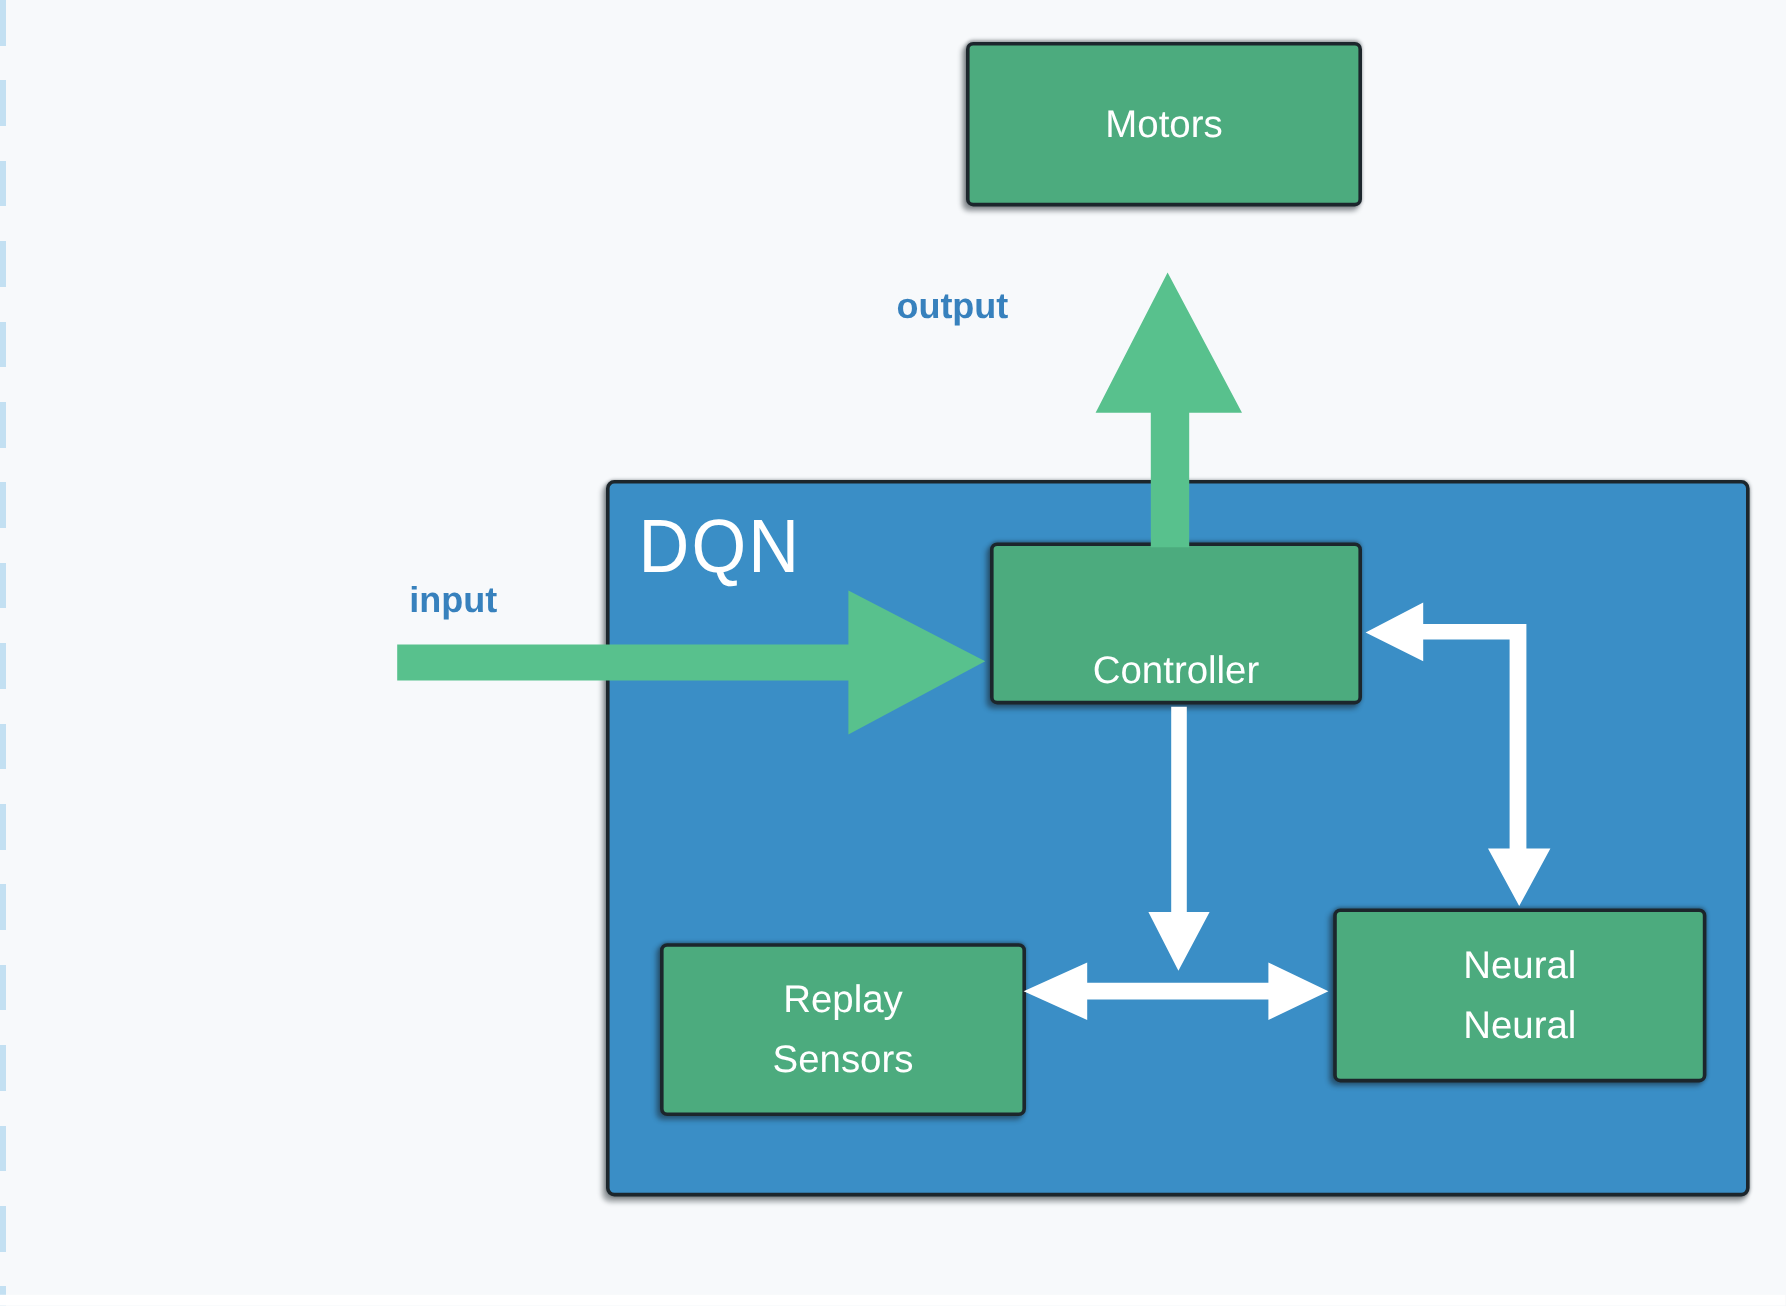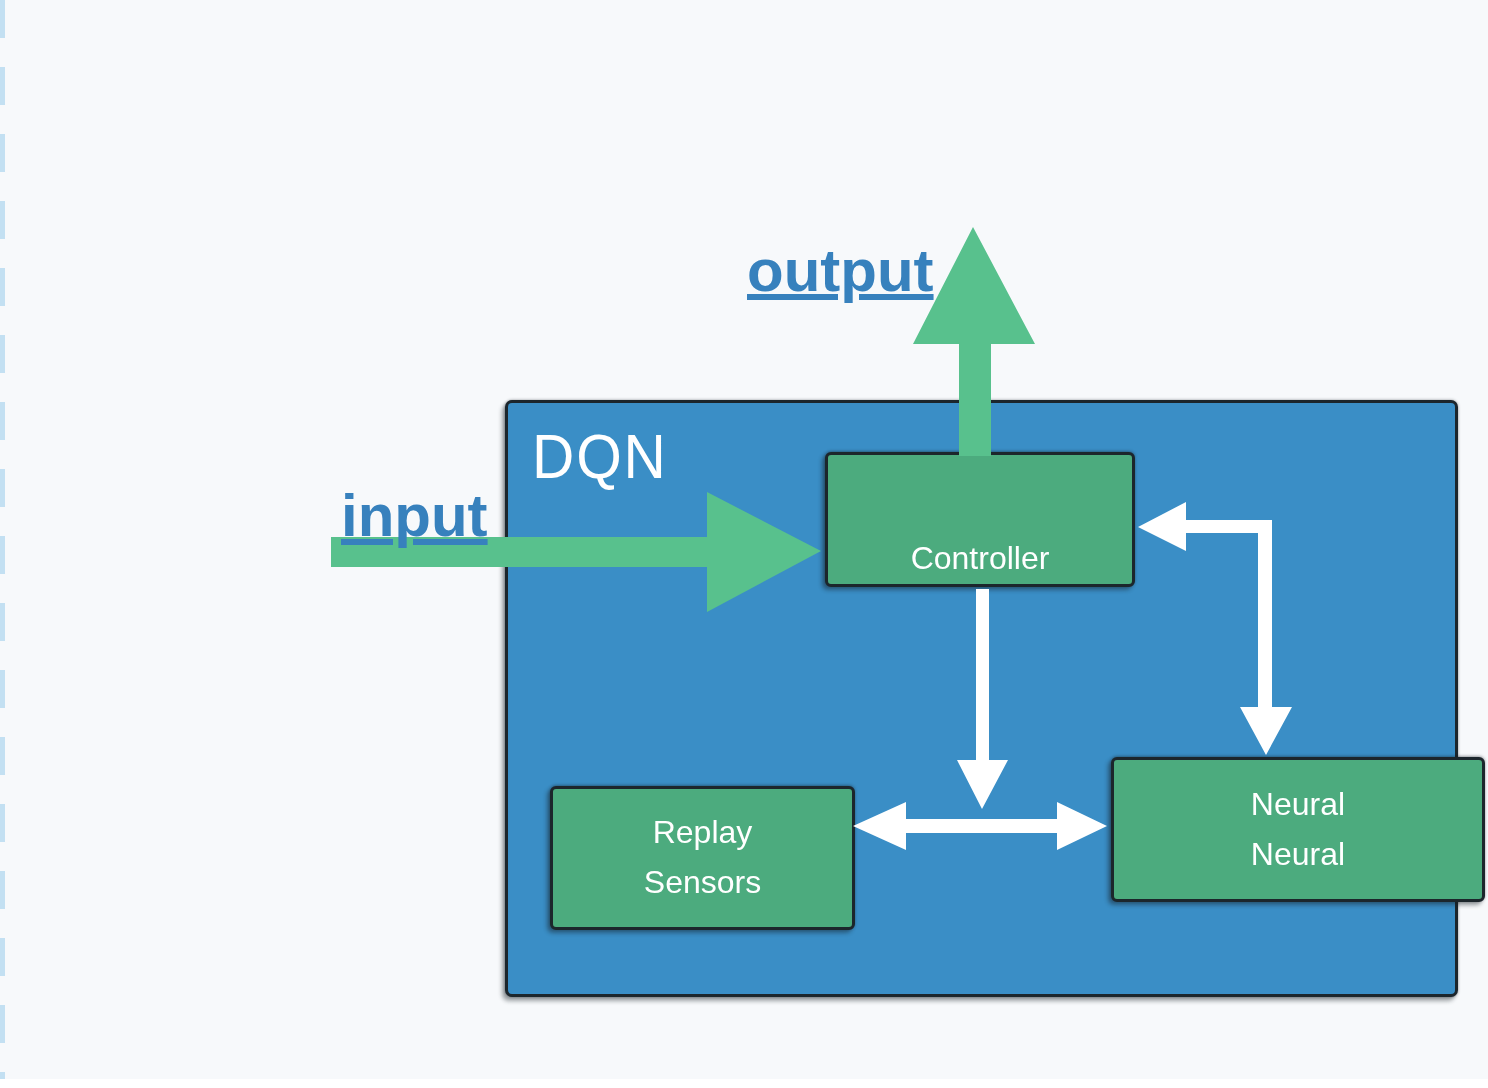--- a/index.html
+++ b/index.html
@@ -61,26 +61,26 @@
     box-shadow:-3px 3px 4px rgba(22,32,38,.45), 0 -1px 3px rgba(22,32,38,.40);
     display:flex;flex-direction:column;align-items:center;justify-content:center;
     color:var(--white);
     font-size:32px;font-weight:400;line-height:1.55;
     text-align:center;
   }
   .node-motors{left:805px;top:35px;width:330px;height:137px;}
   .node-sensors{left:20px;top:475px;width:310px;height:138px;}
   .node-controller{left:825px;top:452px;width:310px;height:135px;justify-content:flex-end;}
   .node-replay{left:550px;top:758px;width:305px;height:144px;margin-top:28px;}
-  .node-neural{left:1111px;top:757px;width:374px;height:145px;}
+  .node-neural{left:1111px;top:757px;width:311px;height:145px;}
 
   .edge-label{
     position:absolute;z-index:4;
     color:var(--label_blue);
-    font-size:60px;font-weight:600;line-height:1;text-decoration:underline;
+    font-size:30px;font-weight:600;line-height:1;
   }
   .label-input{left:341px;top:486px;}
   .label-output{left:747px;top:241px;}
 </style>
 </head>
 <body>
 
 <div class="canvas">
 
   <div class="left-dash"></div>
@@ -95,20 +95,23 @@
 
     <polygon class="fill-green" points="959,456 959,344 913,344 973,227 1035,344 991,344 991,456"></polygon>
 
     <polygon class="fill-white" points="976,589 989,589 989,760 1008,760 982,809 957,760 976,760"></polygon>
 
     <polygon class="fill-white" points="853,826 906,802 906,819 1057,819 1057,802 1107,826 1057,850 1057,833 906,833 906,850"></polygon>
 
     <polygon class="fill-white" points="1138,527 1186,502 1186,520 1272,520 1272,707 1292,707 1266,755 1240,707 1258,707 1258,533 1186,533 1186,551"></polygon>
   </svg>
 
+  <div class="node node-motors">
+    <span>Motors</span>
+  </div>
 
 
   <div class="node node-controller">
     <span>Controller</span>
   </div>
 
   <div class="node node-replay">
     <span>Replay</span>
     <span>Sensors</span>
   </div>

